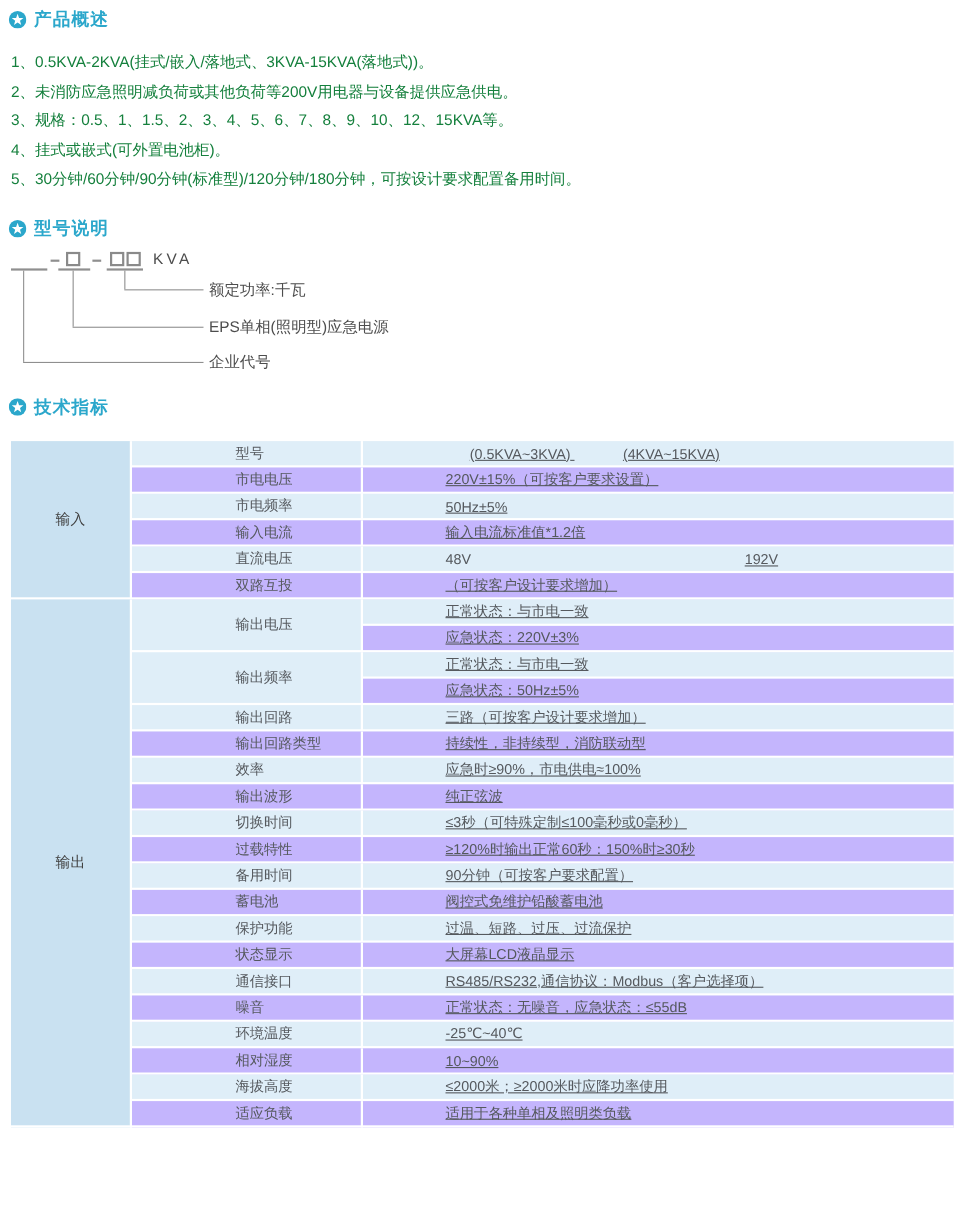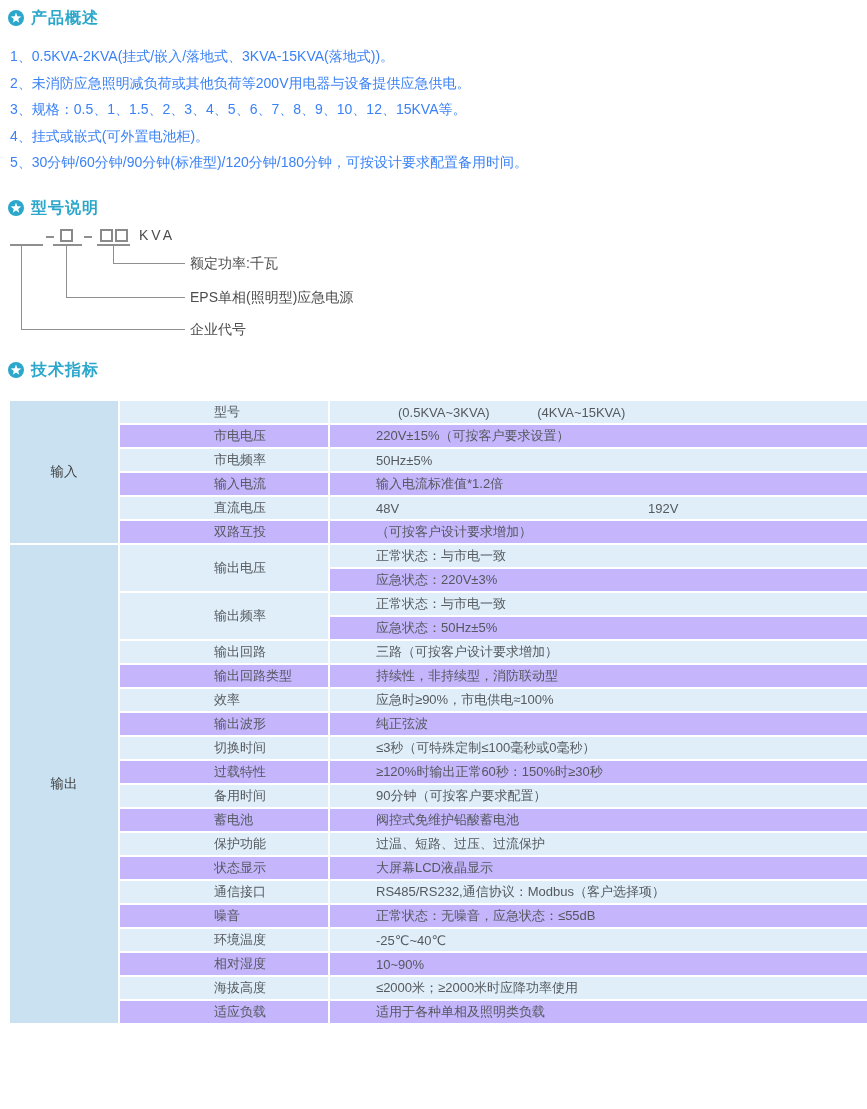--- a/index.html
+++ b/index.html
@@ -12,41 +12,41 @@
   #sec-overview { top:8px; }
   #sec-model    { top:198px; height:180px; }
   #sec-specs    { top:360px; }
 
   .sec-header { display:flex; align-items:center; padding-left:8px; height:20px; }
   .star-icon { width:16px; height:16px; margin-right:7px; flex:0 0 auto; }
   .sec-title { font-size:16px; font-weight:bold; color:#2ba7cb; letter-spacing:1px;text-align:center; }
 
   
   .ov-list { margin:15px 0 0 10px; list-style:none; }
-  .ov-list li { font-size:14px; color:#3b82f6; line-height:26.5px; white-space:nowrap; }
+  .ov-list li { font-size:14px; color:#15803d; line-height:26.5px; white-space:nowrap; }
 
   
   .diagram { position:absolute; left:0; top:0; width:865px; height:180px; }
   .dline { position:absolute; background:#8f8f8f; }
   .hl { height:2px; }
   .thin-h { height:1px; }
   .thin-v { width:1px; }
   .mbox { position:absolute; width:13px; height:13px; border:2px solid #8a8a8a; background:transparent; }
   .kva { position:absolute; left:139px; top:29px; font-size:14px; letter-spacing:3px; color:#4d4d4d; font-weight:500; }
   .callout { position:absolute; left:190px; font-size:14px; color:#4d4d4d; white-space:nowrap; }
 
   
   .spec-table { border-collapse:separate; border-spacing:0; table-layout:fixed;
                 width:857px; margin:21px 0 0 10px; }
   .spec-table td { height:24px; font-size:13px; color:#55595e; border-bottom:2px solid #fff;
                    vertical-align:middle; white-space:nowrap; overflow:hidden; }
   td.group { background:#c9e1f1 !important; border-right:2px solid #fff; text-align:center;
              color:#404040; font-size:13.5px; }
   td.label { padding-left:94px; border-right:2px solid #fff; }
-  td.cellv { padding-left:46px; }
+  td.cellv { padding-left:75px;text-decoration:underline; }
   tr.a td { background:#dfeef8; }
   tr.b td { background:#c4b5fd; }
   .m1 { margin-left:22px; }
   .m2 { margin-left:44px; }
   .dc-gap { display:inline-block; width:272px; }
 </style>
 </head>
 <body>
 
 <div class="sec" id="sec-overview">

